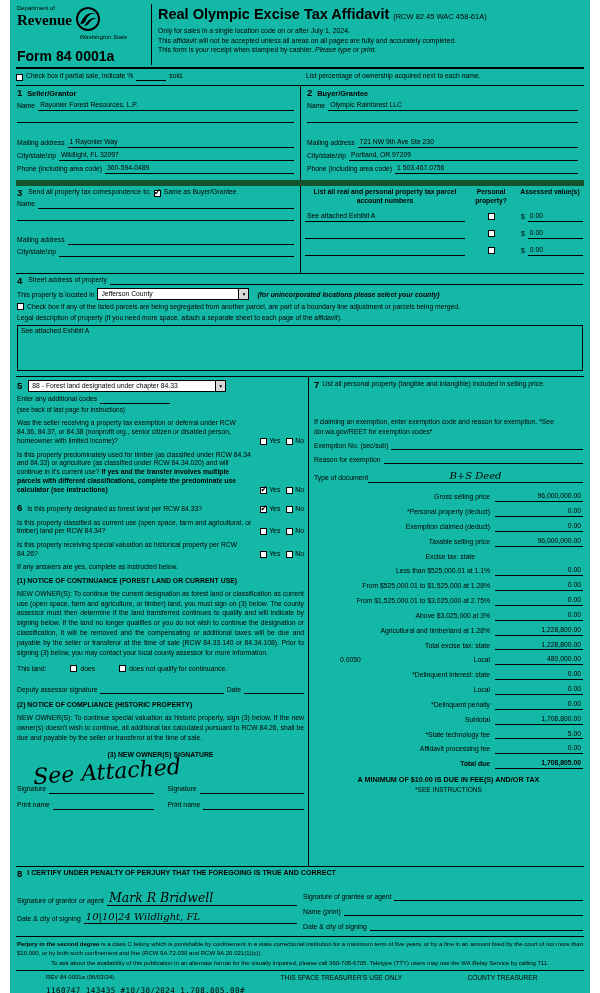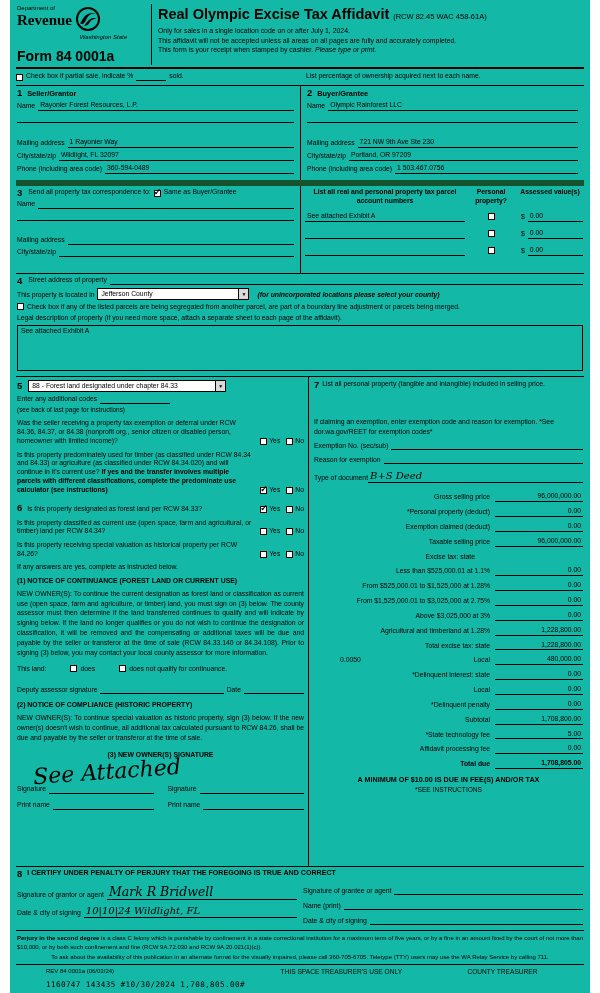--- a/index.html
+++ b/index.html
@@ -100,27 +100,27 @@
   .exm-note { margin-top:2px; line-height:1.4; }
   .fin-row { display:flex; justify-content:flex-end; align-items:flex-end; margin-top:5px; }
   .fin-label { padding-right:5px; white-space:nowrap; }
   .fin-value { width:88px; border-bottom:1px solid #000; text-align:right; padding:0 2px; min-height:9px; }
   .fin-header { text-align:right; padding-right:108px; margin-top:6px; }
   .rate { margin-right:auto; margin-left:26px; }
   .fin-row.total .fin-label, .fin-row.total .fin-value { font-weight:bold; }
   .min-note { font-weight:bold; text-align:center; margin-top:6px; font-size:7.2px; }
   .see-ins { text-align:center; margin-top:2px; font-size:6.6px; }
   .doc-row { display:flex; align-items:flex-end; margin-top:7px; }
-  .doc-row .fill { text-align:left; }
+  .doc-row .fill { text-align:center; }
 
   
   .sec8 { border-bottom:1px solid #000; padding:2px 1px 5px 1px; }
   .s8-hdr { display:flex; align-items:flex-end; gap:2px; }
   .s8-hdr b { font-size:7.1px; }
-  .s8-grid { display:flex; gap:6px; margin-top:2px; }
+  .s8-grid { display:flex; gap:6px; margin-top:8px; }
   .s8-col { flex:1; }
   .s8-col .field-row { margin-top:6px; }
 
   
   .perjury { font-size:6px; padding:3px 1px 2px; line-height:1.35; text-align:justify; }
   .alt-note { font-size:6px; padding:1px 30px 3px; text-align:center; }
   .treasurer { display:flex; border-top:1px solid #000; padding:3px 1px 0; }
   .t-left { width:40%;margin-left:29px; }
   .rev { font-size:6px; }
   .receipt { font-family:"DejaVu Sans Mono", monospace; font-size:7.6px; margin-top:4px; letter-spacing:0.4px; }

